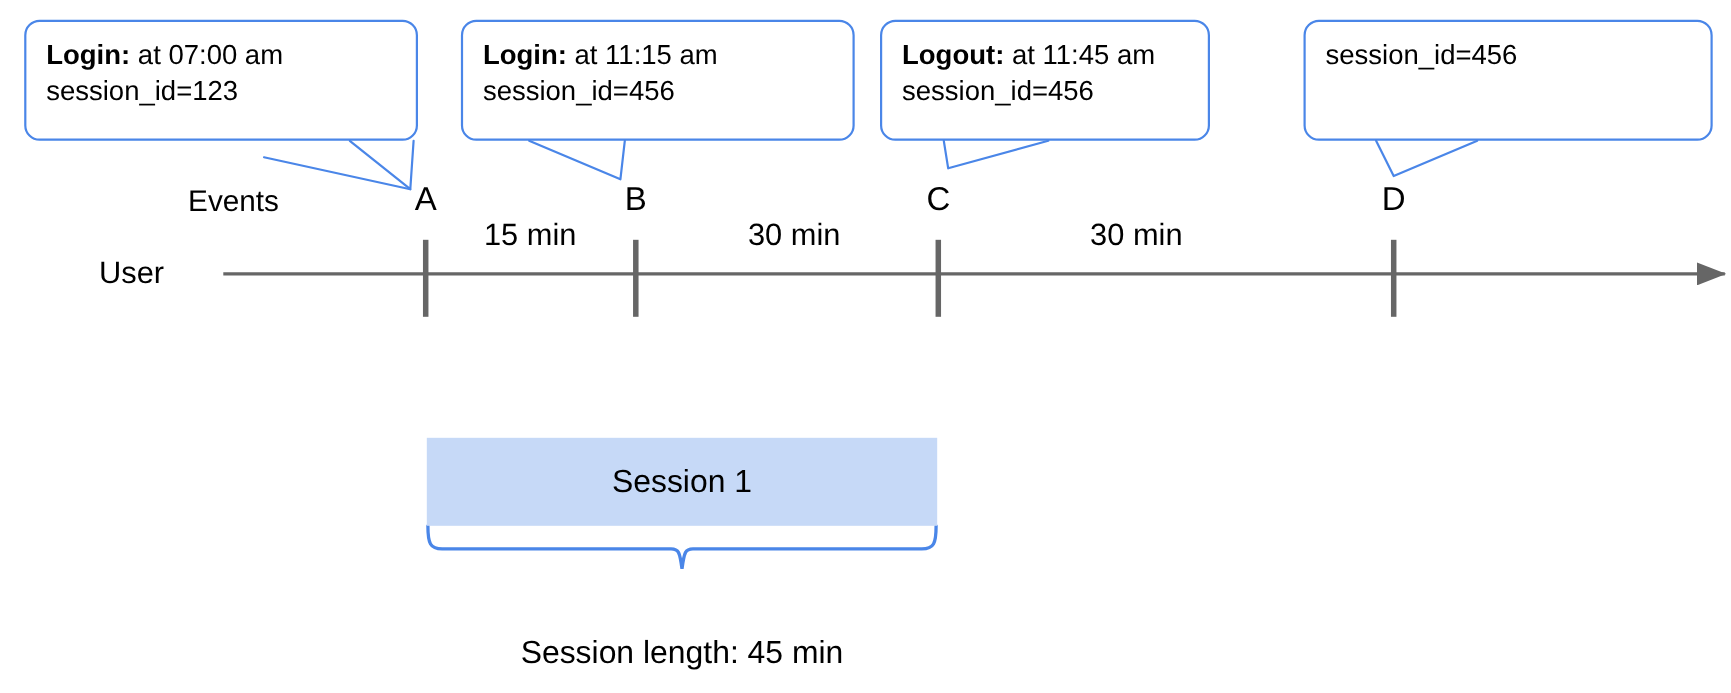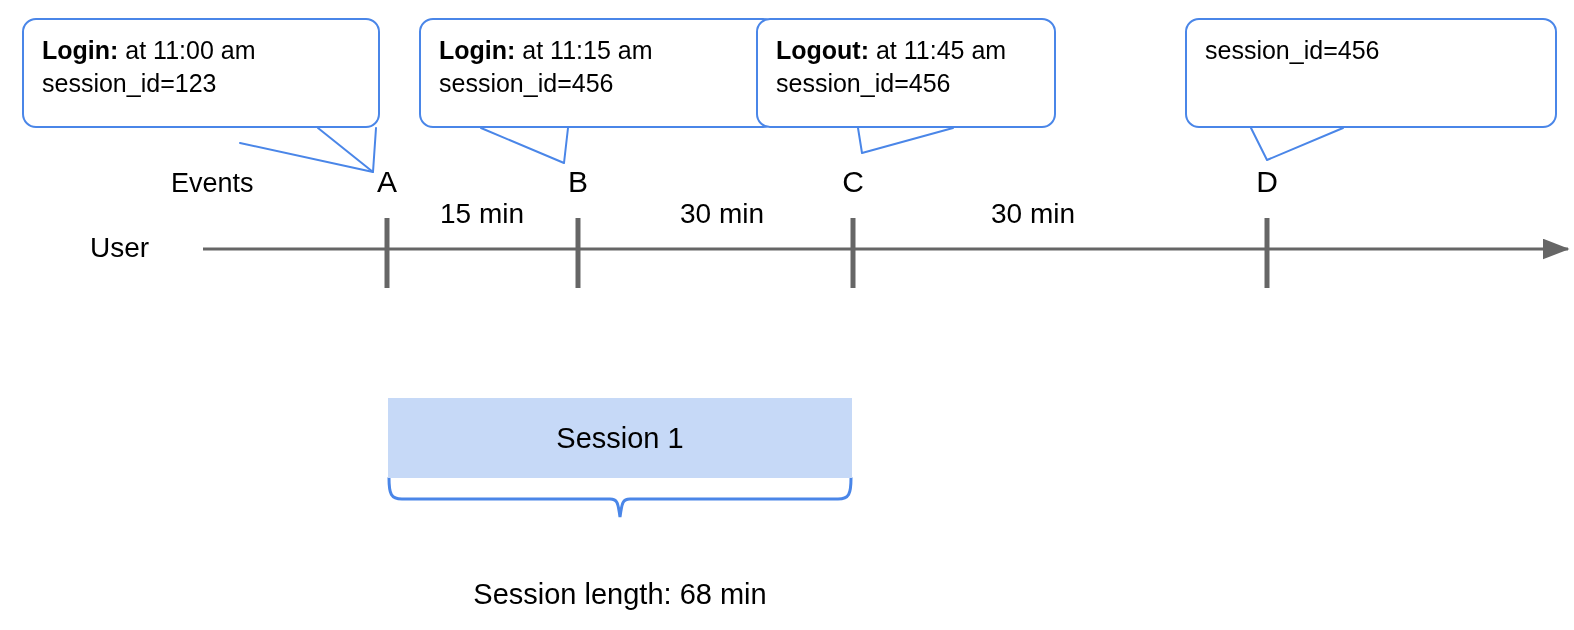--- a/index.html
+++ b/index.html
@@ -103,33 +103,33 @@
     z-index: 4;
   }
 </style>
 </head>
 <body>
 
 <div id="canvas">
 
   <div class="callout" style="left:22px; top:18px; width:358px; height:110px;">
     <div class="line">
-      <span class="evt">Login:</span><span> at 11:00 am</span>
+      <span class="evt">Login:</span><span> at 07:00 am</span>
     </div>
     <div class="line">session_id=123</div>
   </div>
 
   <div class="callout" style="left:419px; top:18px; width:358px; height:110px;">
     <div class="line">
       <span class="evt">Login:</span><span> at 11:15 am</span>
     </div>
     <div class="line">session_id=456</div>
   </div>
 
-  <div class="callout" style="left:756px; top:18px; width:300px; height:110px;">
+  <div class="callout" style="left:800px; top:18px; width:300px; height:110px;">
     <div class="line">
       <span class="evt">Logout:</span><span> at 11:45 am</span>
     </div>
     <div class="line">session_id=456</div>
   </div>
 
   <div class="callout" style="left:1185px; top:18px; width:372px; height:110px;">
     <div class="line">session_id=456</div>
   </div>
 
@@ -186,15 +186,15 @@
   <div class="tick-label" style="left:1267px; top:165px;">D</div>
 
   <div class="gap-label" style="left:482px; top:198px;">15 min</div>
   <div class="gap-label" style="left:722px; top:198px;">30 min</div>
   <div class="gap-label" style="left:1033px; top:198px;">30 min</div>
 
   <div class="session-bar">
     <span>Session 1</span>
   </div>
 
-  <div class="caption">Session length: 68 min</div>
+  <div class="caption">Session length: 45 min</div>
 
 </div>
 
 </body></html>

